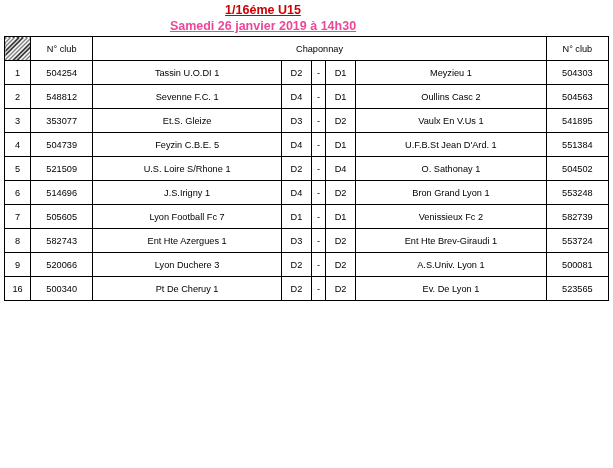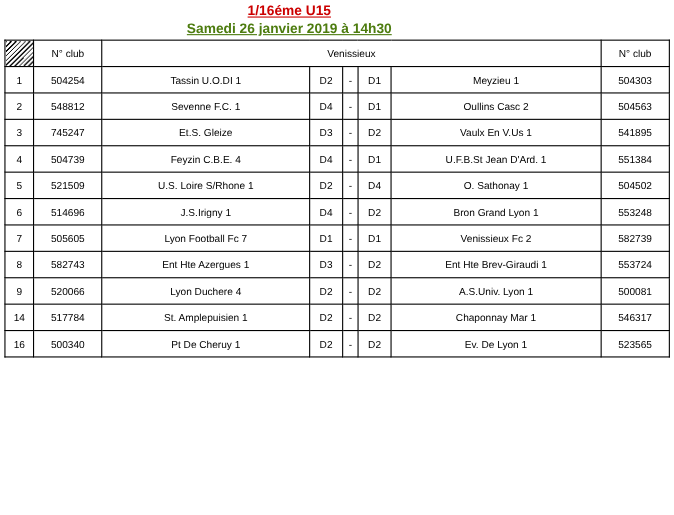--- a/index.html
+++ b/index.html
@@ -28,21 +28,21 @@
   .title-line1 {
     font-size: 12.5px;
     font-weight: bold;
     color: #cc0000;
     text-decoration: underline;
     line-height: 15px;
   }
   .title-line2 {
     font-size: 12.5px;
     font-weight: bold;
-    color: #4d7c0f;
+    color: #ec4899;
     text-decoration: underline;
     line-height: 16px;
   }
   table.draw {
     border-collapse: collapse;
     width: 605px;
     margin: 2px 0 0 0;
     table-layout: fixed;
   }
   table.draw td, table.draw th {
@@ -107,21 +107,21 @@
       <col class="c-d1">
       <col class="c-dash">
       <col class="c-d2">
       <col class="c-team2">
       <col class="c-club2">
     </colgroup>
     <thead>
       <tr>
         <td class="hdr-hatch"></td>
         <td class="hdr-club">N° club</td>
-        <td class="hdr-renc" colspan="5">Venissieux</td>
+        <td class="hdr-renc" colspan="5">Chaponnay</td>
         <td class="hdr-club">N° club</td>
       </tr>
     </thead>
     <tbody>
       <tr>
         <td class="idx">1</td>
         <td>504254</td>
         <td>Tassin U.O.DI 1</td>
         <td>D2</td>
         <td class="dashcell">-</td>
@@ -134,32 +134,32 @@
         <td>548812</td>
         <td>Sevenne F.C. 1</td>
         <td>D4</td>
         <td class="dashcell">-</td>
         <td>D1</td>
         <td>Oullins Casc 2</td>
         <td>504563</td>
       </tr>
       <tr>
         <td class="idx">3</td>
-        <td>745247</td>
+        <td>353077</td>
         <td>Et.S. Gleize</td>
         <td>D3</td>
         <td class="dashcell">-</td>
         <td>D2</td>
         <td>Vaulx En V.Us 1</td>
         <td>541895</td>
       </tr>
       <tr>
         <td class="idx">4</td>
         <td>504739</td>
-        <td>Feyzin C.B.E. 4</td>
+        <td>Feyzin C.B.E. 5</td>
         <td>D4</td>
         <td class="dashcell">-</td>
         <td>D1</td>
         <td>U.F.B.St Jean D'Ard. 1</td>
         <td>551384</td>
       </tr>
       <tr>
         <td class="idx">5</td>
         <td>521509</td>
         <td>U.S. Loire S/Rhone 1</td>
@@ -195,36 +195,26 @@
         <td>Ent Hte Azergues 1</td>
         <td>D3</td>
         <td class="dashcell">-</td>
         <td>D2</td>
         <td>Ent Hte Brev-Giraudi 1</td>
         <td>553724</td>
       </tr>
       <tr>
         <td class="idx">9</td>
         <td>520066</td>
-        <td>Lyon Duchere 4</td>
+        <td>Lyon Duchere 3</td>
         <td>D2</td>
         <td class="dashcell">-</td>
         <td>D2</td>
         <td>A.S.Univ. Lyon 1</td>
         <td>500081</td>
-      </tr>
-      <tr>
-        <td class="idx">14</td>
-        <td>517784</td>
-        <td>St. Amplepuisien 1</td>
-        <td>D2</td>
-        <td class="dashcell">-</td>
-        <td>D2</td>
-        <td>Chaponnay Mar 1</td>
-        <td>546317</td>
       </tr>
       <tr>
         <td class="idx">16</td>
         <td>500340</td>
         <td>Pt De Cheruy 1</td>
         <td>D2</td>
         <td class="dashcell">-</td>
         <td>D2</td>
         <td>Ev. De Lyon 1</td>
         <td>523565</td>

